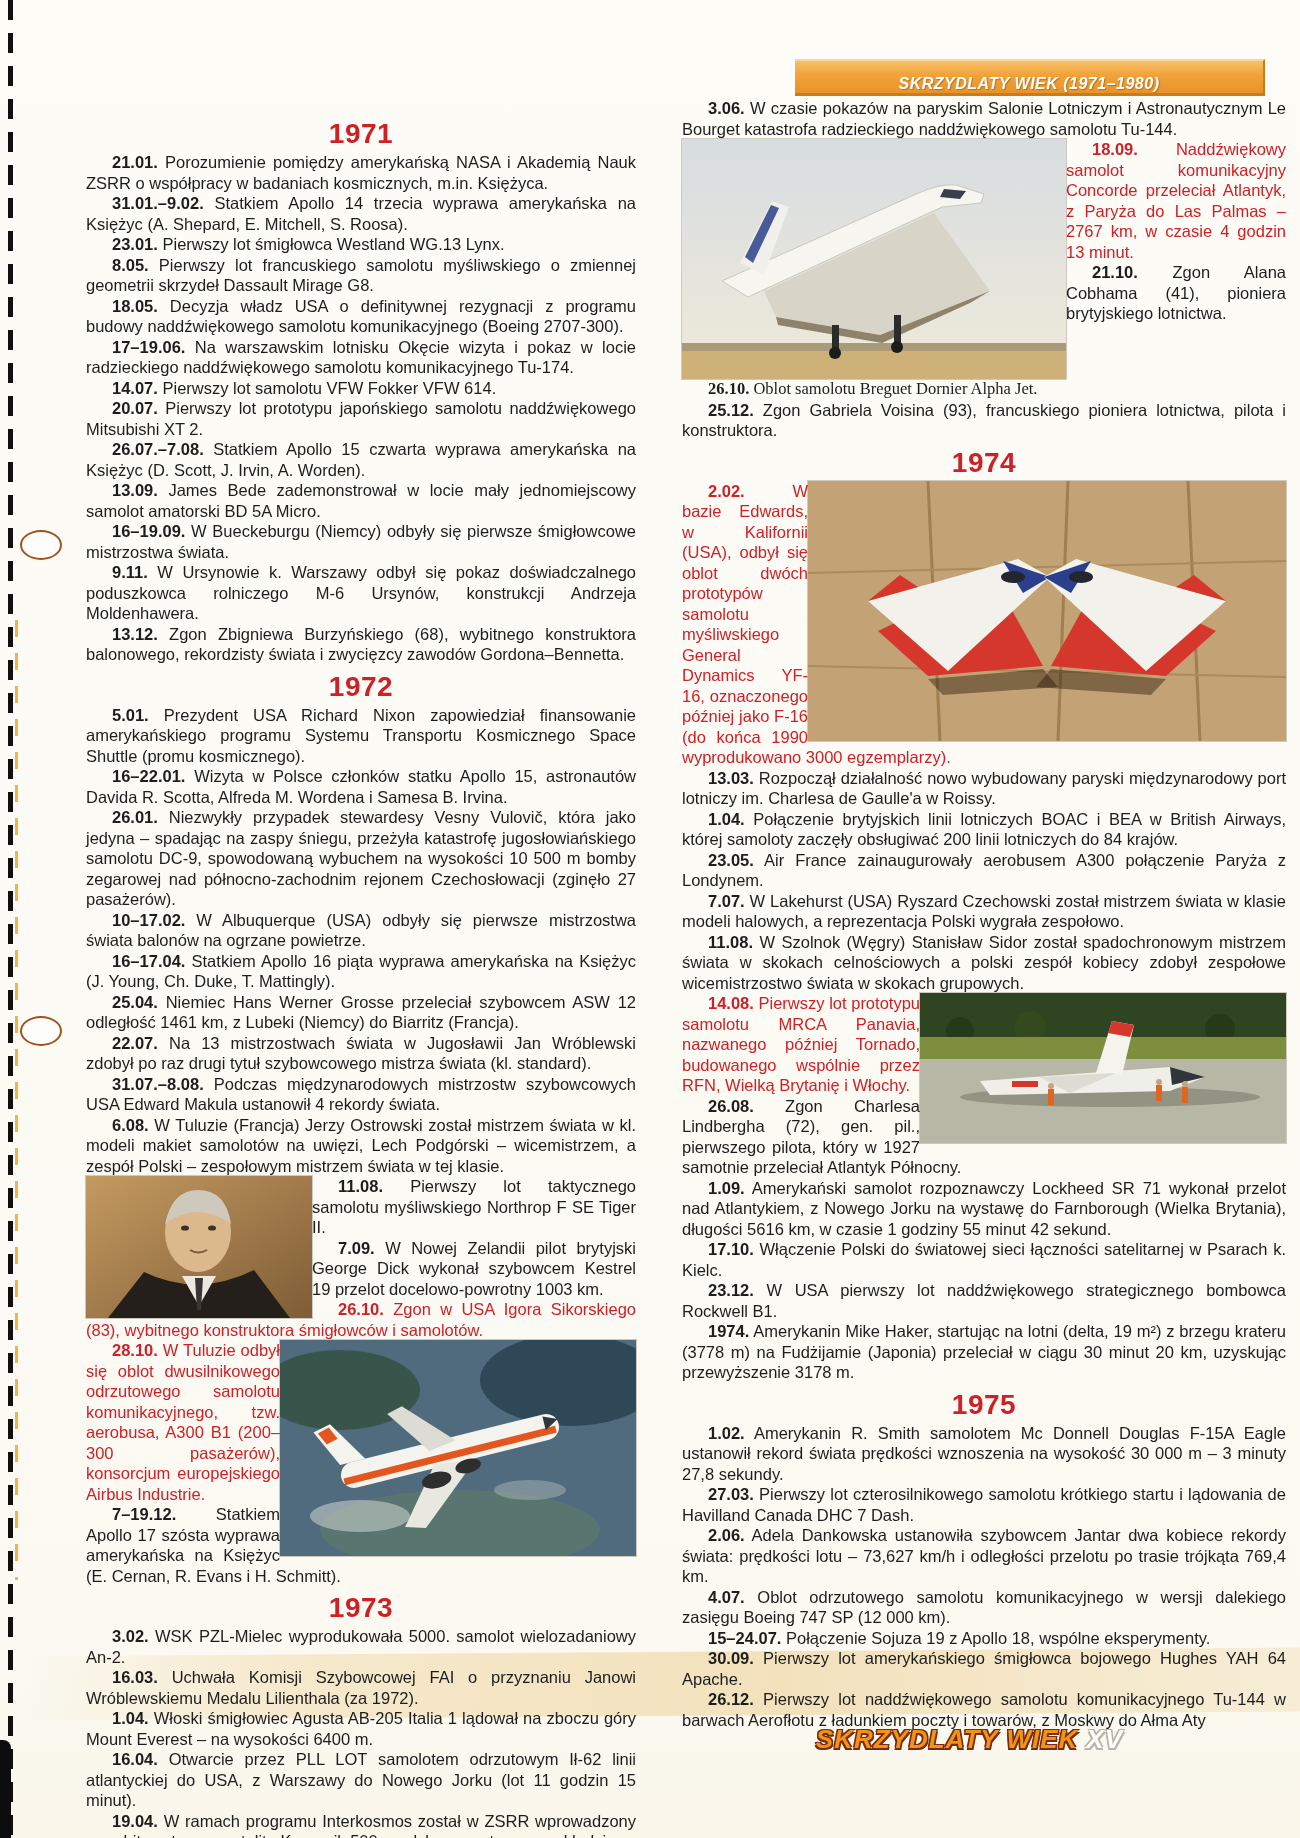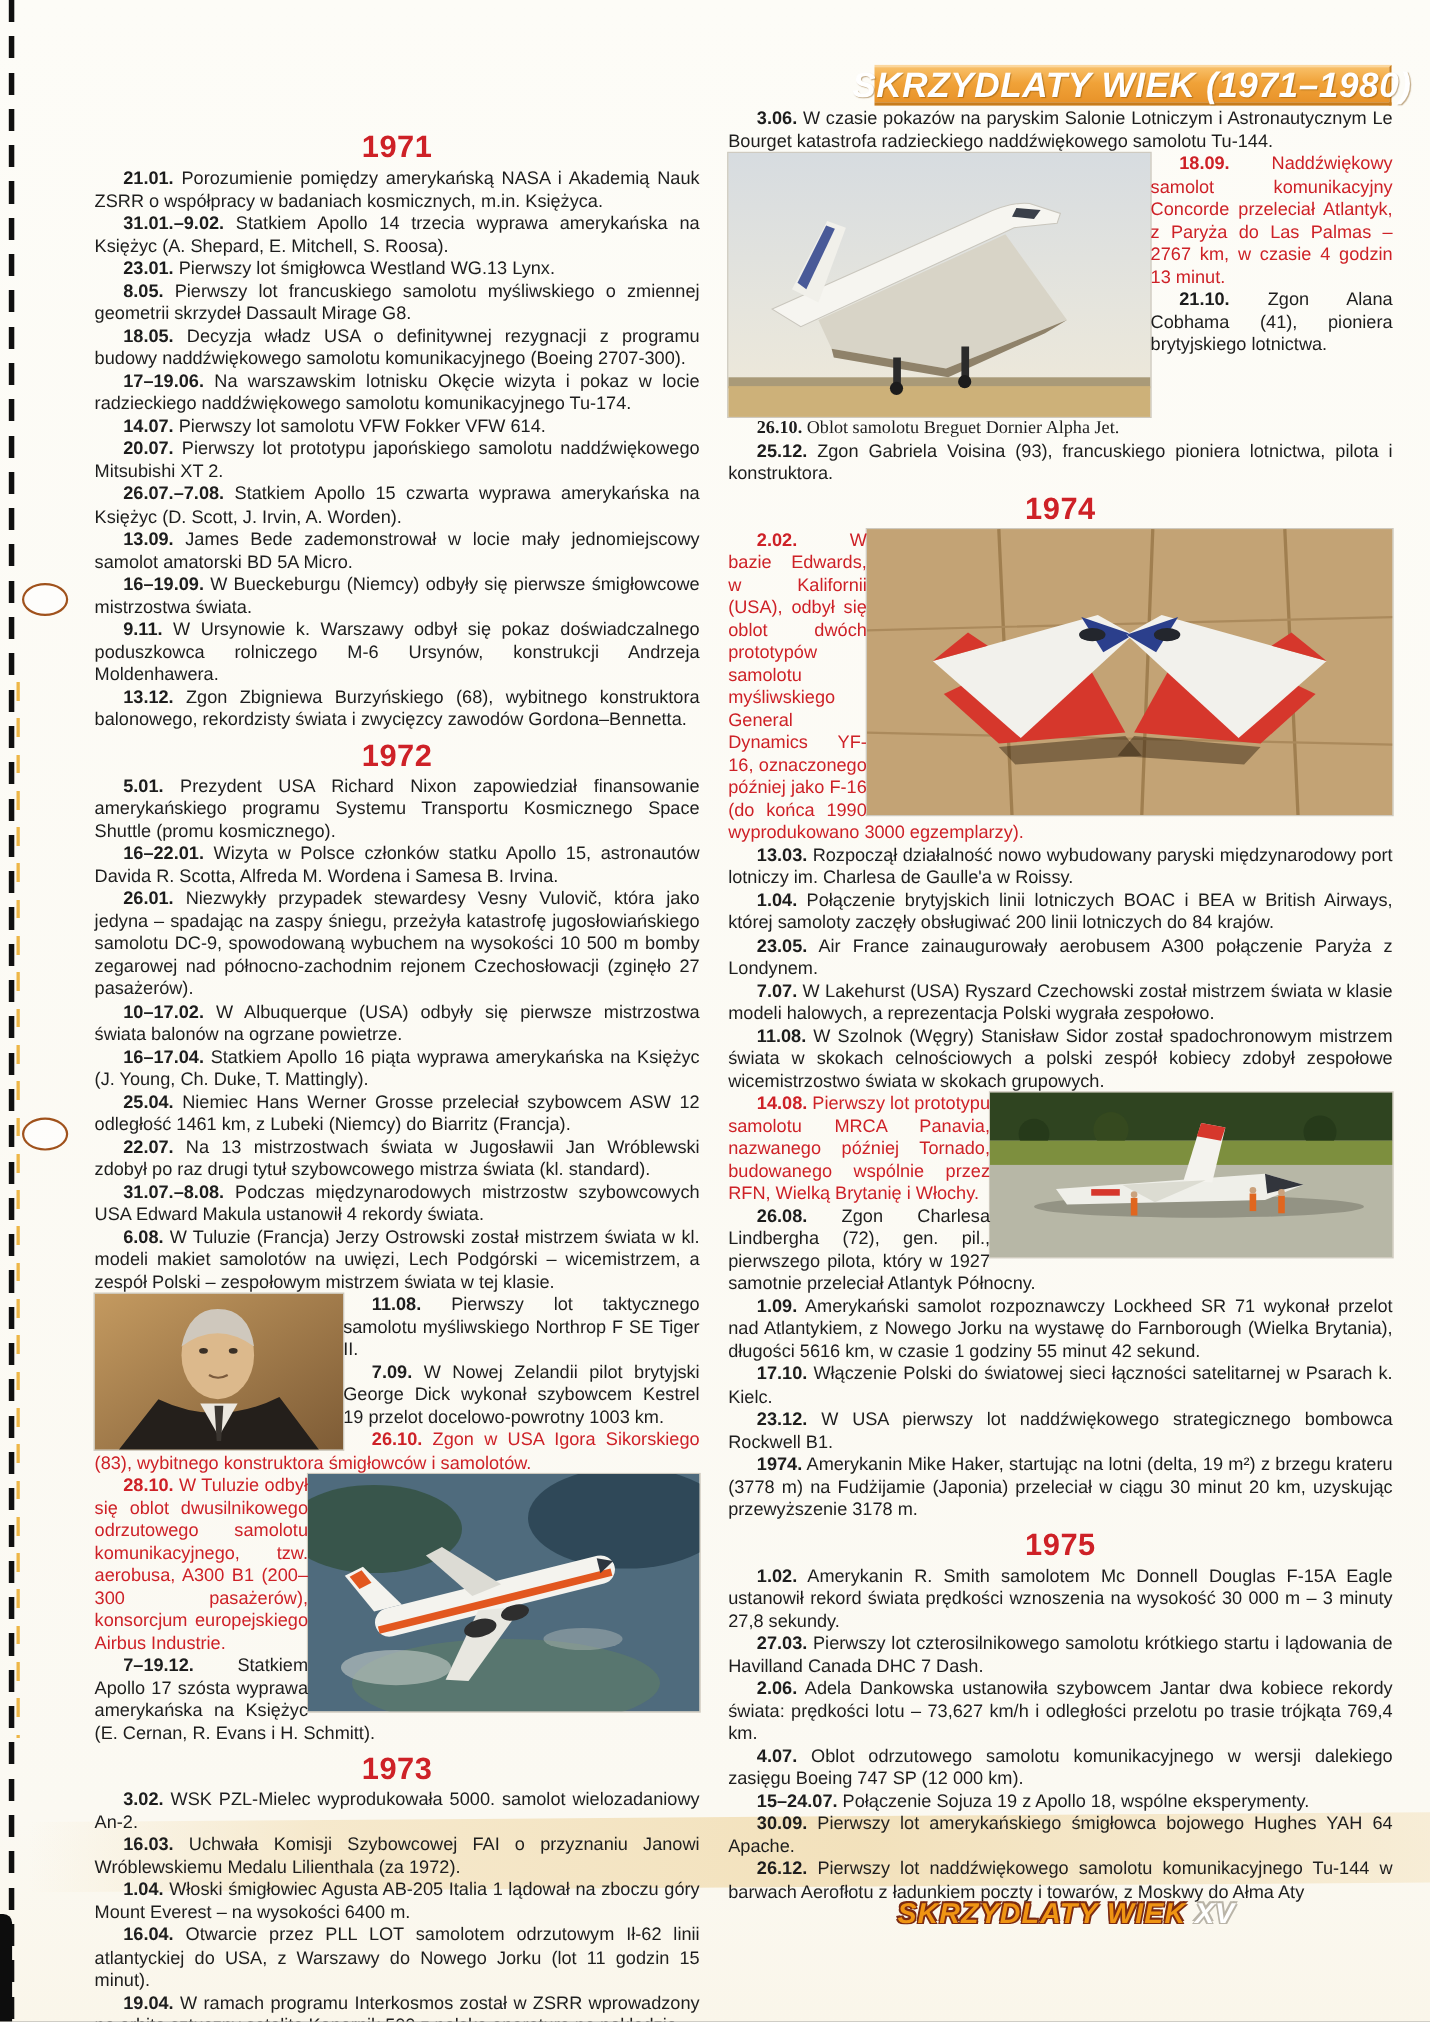--- a/index.html
+++ b/index.html
@@ -19,27 +19,27 @@
     border-radius:50%;background:rgba(255,255,255,.6);}
   .hole-1{top:530px}.hole-2{top:1016px}
   .corner-mark{position:absolute;left:0;top:1740px;width:11px;height:98px;background:#0d0d0d;border-radius:0 8px 0 0;}
   .bottom-band{position:absolute;left:0;top:1652px;width:1300px;height:64px;
     background:linear-gradient(90deg,rgba(246,233,205,0) 2%,rgba(245,230,198,.85) 22%,rgba(242,224,185,.95) 60%,rgba(246,233,205,.75) 100%);
     transform:skewY(-0.4deg);}
   
   .banner{position:absolute;left:795px;top:59px;width:468px;height:32px;
     background:linear-gradient(#f8c069,#f0a238 45%,#e8932a);
     border-top:2px solid #fbd79e;border-bottom:3px solid #c87c1c;border-right:2px solid #c87c1c;
-    display:flex;align-items:center;justify-content:center;
-    font-weight:bold;font-style:italic;font-size:32px;letter-spacing:.5px;color:#ffffff;
+    display:flex;align-items:flex-end;justify-content:center;
+    font-weight:bold;font-style:italic;font-size:16px;letter-spacing:.5px;color:#ffffff;
     text-shadow:1px 1px 1px rgba(120,70,0,.45);white-space:nowrap;}
   
   .col{position:absolute;font-size:16.5px;line-height:20.5px;text-align:justify;}
   .col-left{left:86px;top:112px;width:550px;}
-  .col-right{left:662px;top:98px;width:604px;}
+  .col-right{left:682px;top:98px;width:604px;}
   .year{clear:both;text-align:center;color:#ce2127;font-weight:bold;font-size:28px;
     letter-spacing:.5px;margin:9px 0 5px;line-height:26px;}
   p.entry{margin:0;text-indent:26px;}
   p.entry .date{font-weight:bold;}
   p.entry.red{color:#ce2127;}
   figure.photo{margin:0;padding:0;background:#d8d4c8;box-shadow:0 0 0 1px rgba(120,110,90,.35);overflow:hidden;}
   .fl{float:left;margin:3px 13px 4px 0;}
   .fr{float:right;margin:3px 0 4px 12px;}
   figure.photo svg{display:block;}
   

